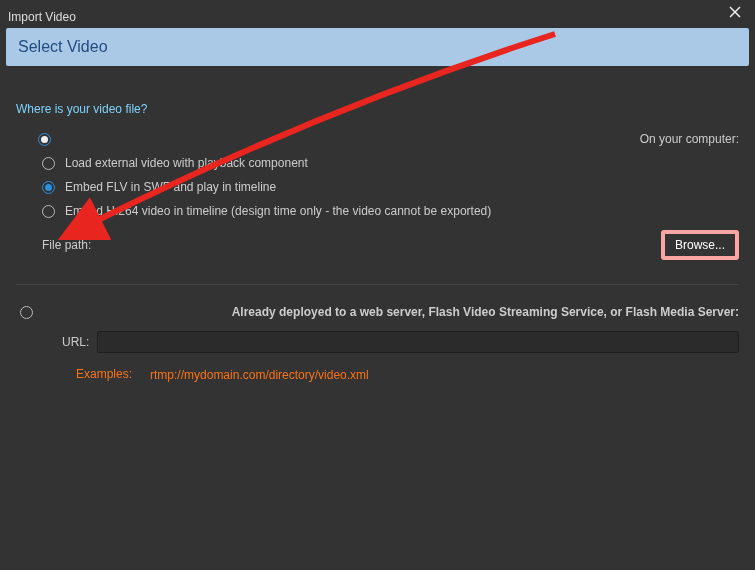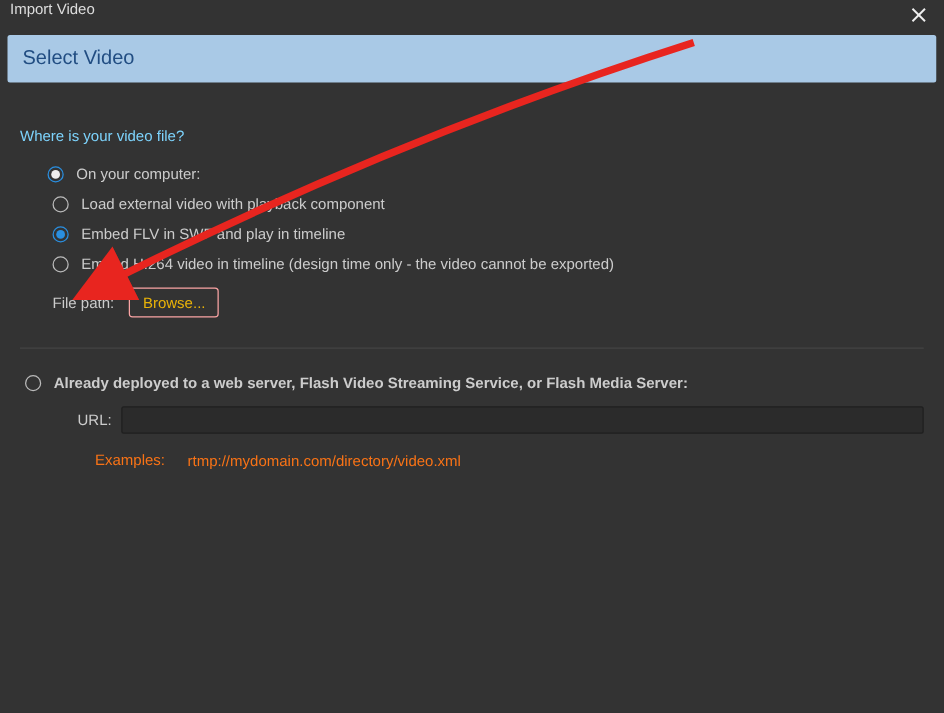--- a/index.html
+++ b/index.html
@@ -9,21 +9,21 @@
     font-family: "Segoe UI", Tahoma, sans-serif;
     font-size: 12px;
     background: #333333;
     color: #cccccc;
     overflow: hidden;
   }
   .titlebar {
     height: 24px;
     padding: 0 8px;
     display: flex;
-    align-items: flex-start;
+    align-items: flex-end;
     justify-content: space-between;
     color: #dddddd;
     background: #333333;
   }
   .close-x {
     width: 24px; height: 24px;
     display: flex; align-items: center; justify-content: center;
     cursor: pointer;
   }
   .close-x svg { width: 12px; height: 12px; stroke: #eeeeee; stroke-width: 1.5; }
@@ -55,34 +55,34 @@
     background: #333333;
   }
   .radio.selected { border-color: #2a8fe0; }
   .radio.selected::after {
     content: "";
     width: 7px; height: 7px;
     border-radius: 50%;
     background: #2a8fe0;
   }
   .radio.selected.white::after { background: #eeeeee; }
-  .indent-1 { padding-left: 22px; margin-top: 10px; }
+  .indent-1 { padding-left: 22px; margin-top: 10px; justify-content: space-between; }
   .sub-opts .radio-row { margin: 10px 0; }
   .sub-opts {
     padding-left: 26px;
   }
   .filepath-row {
     display: flex; align-items: center; gap: 12px;
     padding-left: 26px;
     margin-top: 12px;
   }
   .btn {
     background: #333333;
-    border: 1px solid #fca5a5;
-    color: #eab308;
+    border: 4px solid #fca5a5;
+    color: #ffffff;
     border-radius: 3px;
     padding: 4px 10px;
     cursor: pointer;
     font-size: 12px;
   }
   .sep { height: 1px; background: #444444; margin: 24px 0 20px 0; }
   .url-row {
     display: flex; align-items: center; gap: 8px;
     padding-left: 46px; margin-top: 12px;
   }

